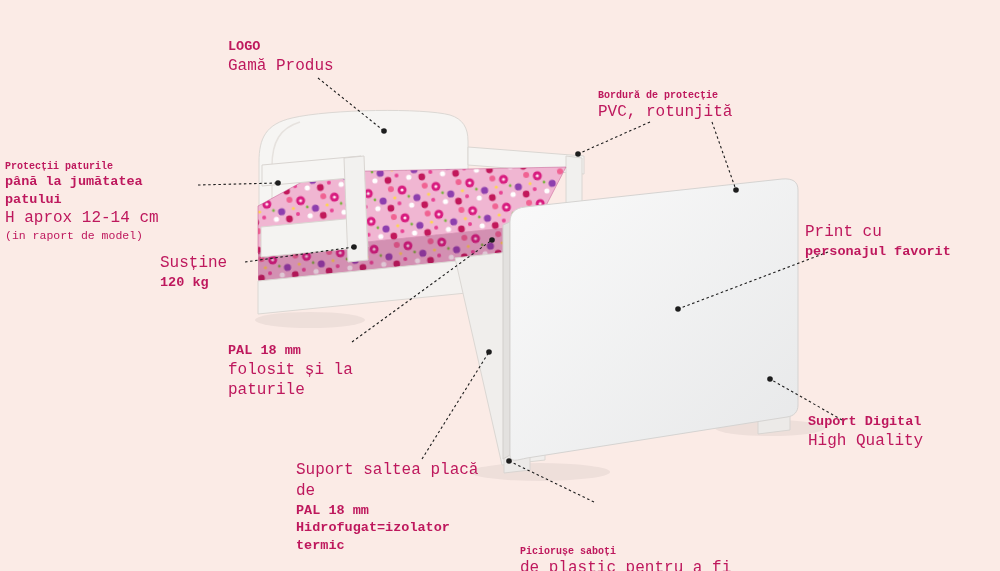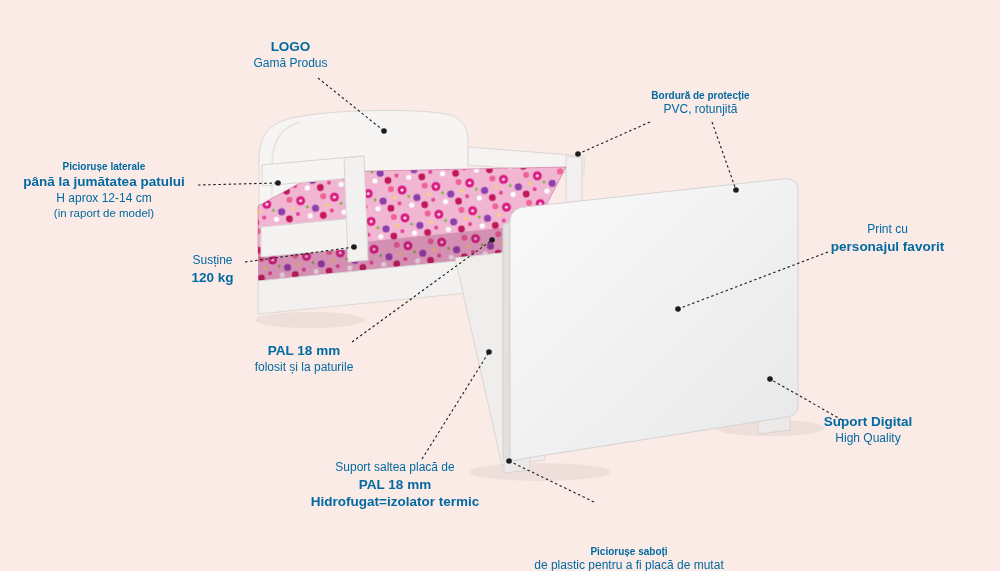--- a/index.html
+++ b/index.html
@@ -1,23 +1,23 @@
 <!DOCTYPE html>
 <html><head>
 <meta charset="utf-8">
 <style>
   * { margin:0; padding:0; box-sizing:border-box; }
   html,body { background:#fbebe6; }
   body { font-family:"Liberation Sans", sans-serif; color:#232323; }
   .canvas { position:relative; width:1000px; height:571px; background:#fbebe6; overflow:hidden; }
   .bed-svg { position:absolute; left:0; top:0; width:1000px; height:571px; }
-  .label { position:absolute; text-align:center; line-height:1.3; color:#0369a1; }
+  .label { position:absolute; text-align:left; line-height:1.3; color:#be185d;font-family:Liberation Mono, monospace; }
   .t-bold  { font-weight:700; font-size:13.5px; }
   .t-bold-lg { font-weight:700; font-size:10px; }
-  .t-reg   { font-size:12px; }
+  .t-reg   { font-size:16px; }
   .t-small { font-size:11.5px; }
 
   .lbl-logo          { left:228px; top:38px;  width:125px; }
   .lbl-bordura       { left:598px; top:89px;  width:205px; }
   .lbl-protectii     { left:5px;   top:160px; width:198px; }
   .lbl-sustine       { left:160px; top:253px; width:105px; }
   .lbl-print-personaj{ left:805px; top:222px; width:165px; }
   .lbl-pal           { left:228px; top:342px; width:152px; }
   .lbl-suport        { left:296px; top:460px; width:198px; }
   .lbl-print-digital { left:808px; top:413px; width:120px; }
@@ -143,21 +143,21 @@
     <div class="t-bold">LOGO</div>
     <div class="t-reg">Gamă Produs</div>
   </div>
 
   <div class="label lbl-bordura">
     <div class="t-bold-lg">Bordură de protecție</div>
     <div class="t-reg">PVC, rotunjită</div>
   </div>
 
   <div class="label lbl-protectii">
-    <div class="t-bold-lg">Piciorușe laterale</div>
+    <div class="t-bold-lg">Protecții paturile</div>
     <div class="t-bold">până la jumătatea patului</div>
     <div class="t-reg">H aprox 12-14 cm</div>
     <div class="t-small">(in raport de model)</div>
   </div>
 
   <div class="label lbl-sustine">
     <div class="t-reg">Susține</div>
     <div class="t-bold">120 kg</div>
   </div>
 

